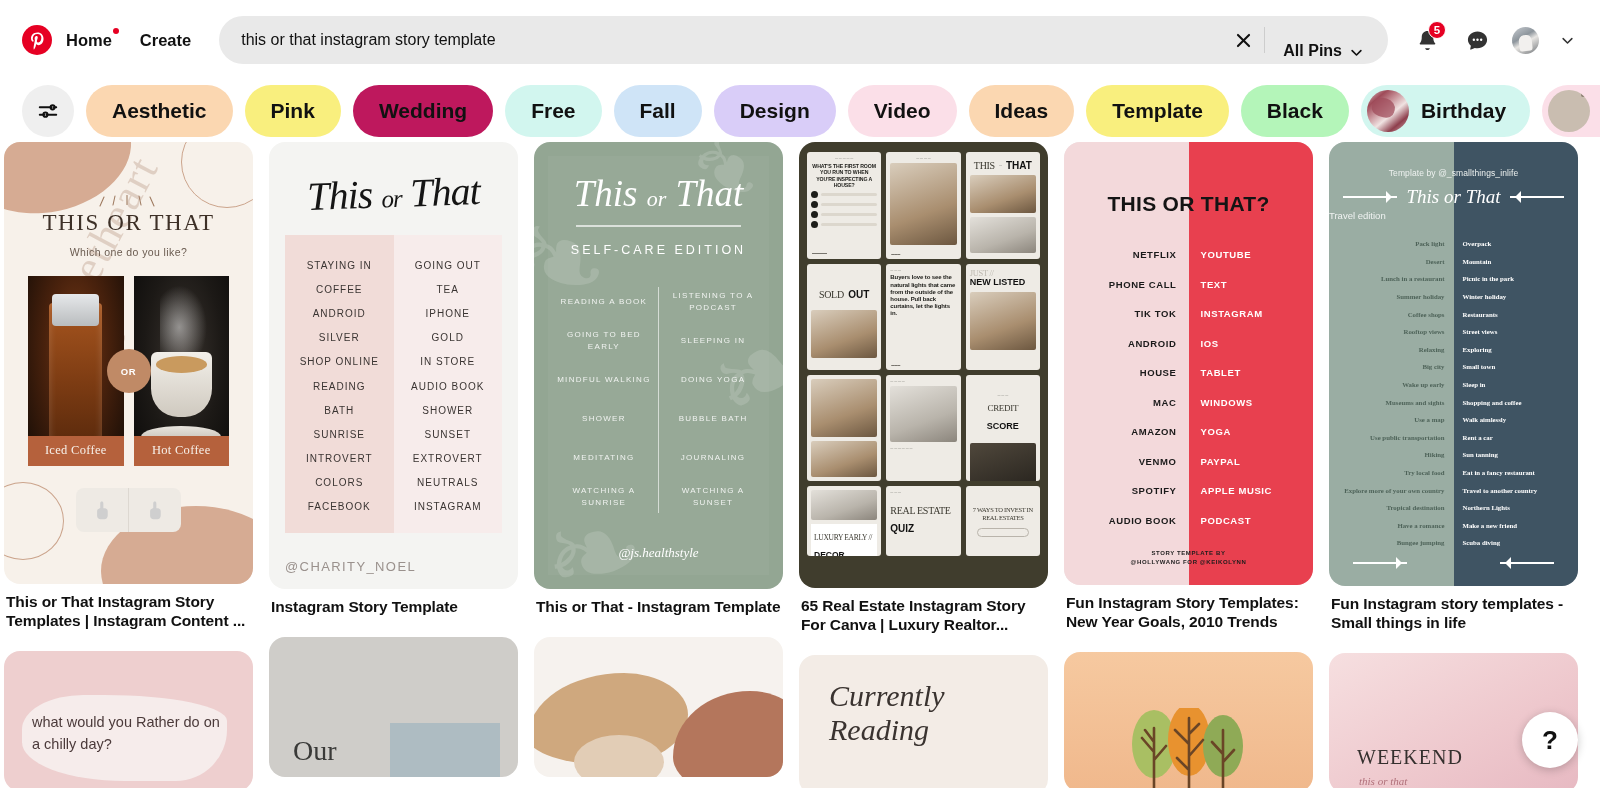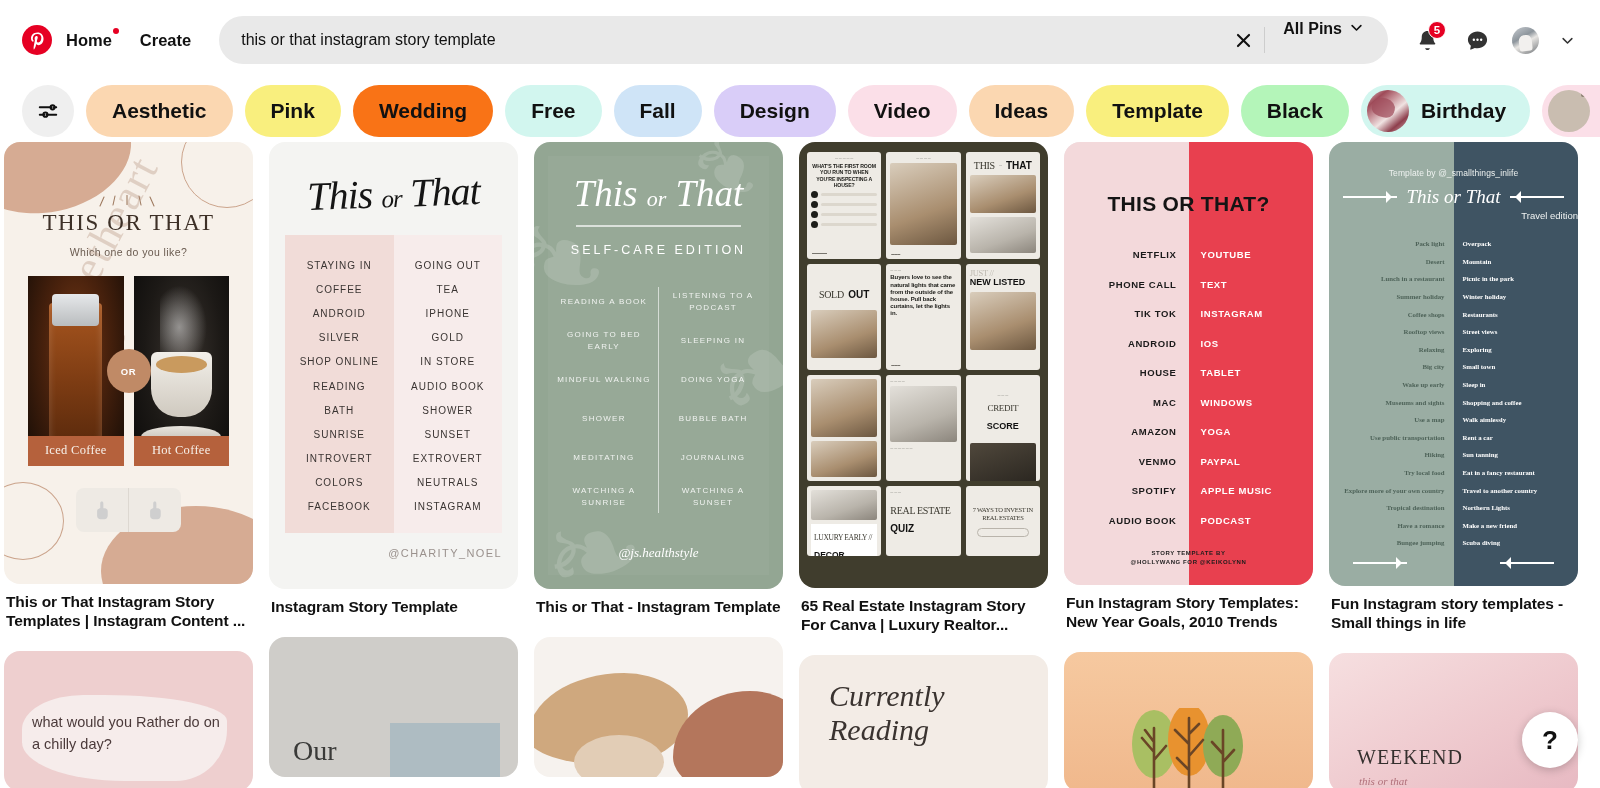--- a/index.html
+++ b/index.html
@@ -81,21 +81,21 @@
     flex: 0 0 auto;
   }
   .search-clear svg { width: 19px; height: 19px; }
   .search-divider {
     width: 1px; height: 26px;
     background: #cdcdcd;
     margin: 0 4px 0 2px;
     flex: 0 0 auto;
   }
   .allpins {
-    display: flex; align-items: flex-start; gap: 7px;
+    display: flex; align-items: flex-end; gap: 7px;
     padding: 0 18px 0 14px;
     height: 40px;
     cursor: pointer;
     font-size: 16px;
     font-weight: 600;
     color: #111;
     flex: 0 0 auto;
     white-space: nowrap;
   }
   .chev { width: 15px; height: 15px; flex:0 0 auto; }
@@ -387,25 +387,25 @@
   .p2 .c2 { flex:1; background:#f7eceb; padding: 18px 0 14px; }
   .p2 .cell {
     text-align:center;
     font-size: 10px;
     letter-spacing: 1px;
     color:#3a3432;
     padding: 6.6px 0;
     font-weight:400;
   }
   .p2 .credit {
-    text-align:right;
-    font-size:11px;
+    text-align:left;
+    font-size:13px;
     letter-spacing:1.4px;
     color:#9a918d;
-    margin-top: 14px;
+    margin-top: 26px;
   }
 
   
   .p3 { height: 447px; background:#93a693; position:relative; overflow:hidden; }
   .p3 .inner { position:absolute; inset: 14px; background: rgba(255,255,255,.045); }
   .p3 .leaf {
     position:absolute;
     color: rgba(255,255,255,.15);
     font-size: 120px;
     line-height:1;
@@ -499,21 +499,21 @@
   .p6 .arrow { width:54px; height: 2px; background:#fff; position:relative; }
   .p6 .arrow.r::after{ content:""; position:absolute; right:-1px; top:-5px; border:6px solid transparent; border-left-color:#fff; }
   .p6 .arrow.l::before{ content:""; position:absolute; left:-1px; top:-5px; border:6px solid transparent; border-right-color:#fff; }
   .p6 .script {
     font-family:"Liberation Serif", serif;
     font-style:italic;
     font-size: 19px;
     color:#fff;
     white-space:nowrap;
   }
-  .p6 .edition { text-align:right; font-size: 9.5px; color:#f0f3f2; margin-top: 2px; }
+  .p6 .edition { text-align:left; font-size: 9.5px; color:#f0f3f2; margin-top: 2px; }
   .p6 .rows { margin-top: 14px; }
   .p6 .row { display:flex; height: 17.6px; align-items:center; }
   .p6 .a { flex:1; text-align:right; padding-right: 9px; font-family:"Liberation Serif",serif; font-size: 6.8px; color:#4e6359; font-weight:700;}
   .p6 .b { flex:1; text-align:left; padding-left: 9px; font-family:"Liberation Serif",serif; font-size: 6.8px; color:#ffffff; font-weight:700;}
   .p6 .botarrows { display:flex; justify-content:space-between; padding: 10px 24px 0; }
 
   
   .r2 { border-radius: 16px; overflow:hidden; width:100%; }
   .q1 { height: 140px; background:#eecfcf; position:relative; }
   .q1 .brush {
@@ -627,21 +627,21 @@
         <circle cx="9.2" cy="16" r="2.3" fill="none" stroke="#111" stroke-width="2.1"></circle>
       </svg>
   </div>
 
   <div class="chip" style="background: rgb(251, 215, 177);">
       <span>Aesthetic</span>
     </div>
   <div class="chip" style="background: rgb(249, 239, 126);">
       <span>Pink</span>
     </div>
-  <div class="chip" style="background: #f97316;">
+  <div class="chip" style="background: #be185d;">
       <span>Wedding</span>
     </div>
   <div class="chip" style="background: rgb(210, 246, 239);">
       <span>Free</span>
     </div>
   <div class="chip" style="background: rgb(207, 228, 247);">
       <span>Fall</span>
     </div>
   <div class="chip" style="background: rgb(217, 205, 248);">
       <span>Design</span>

